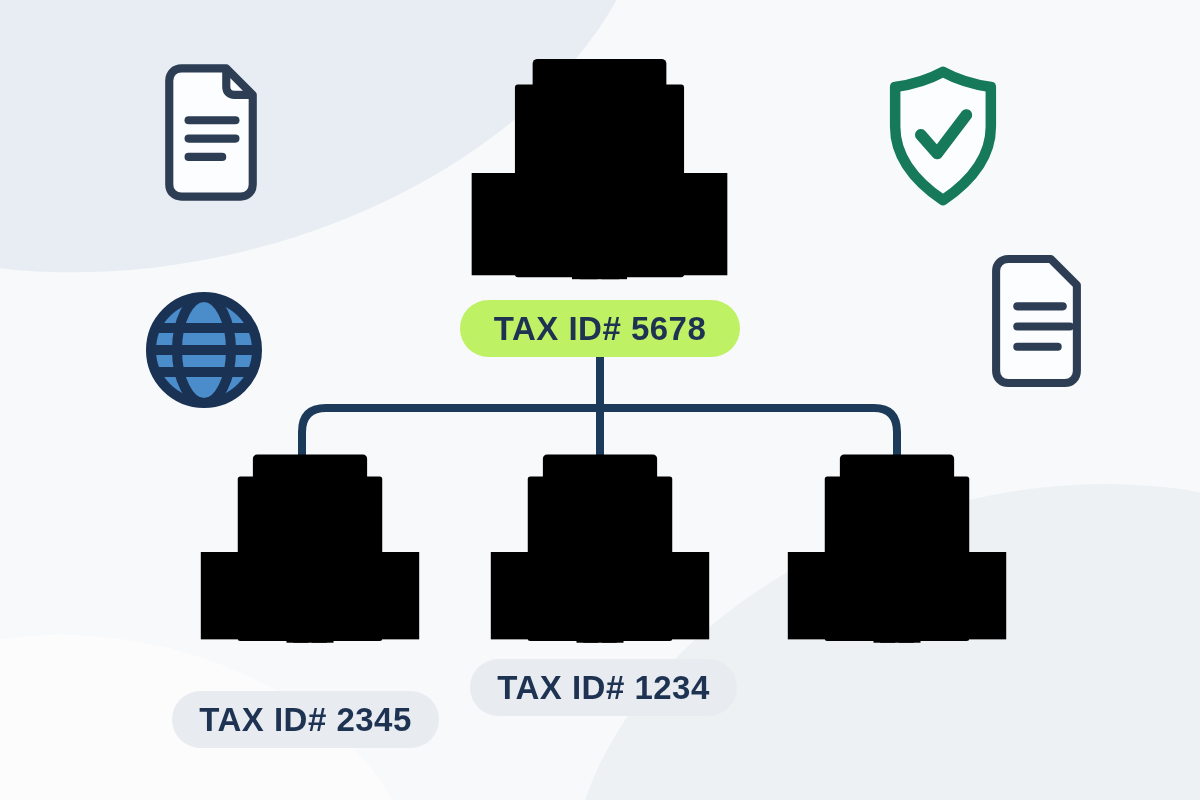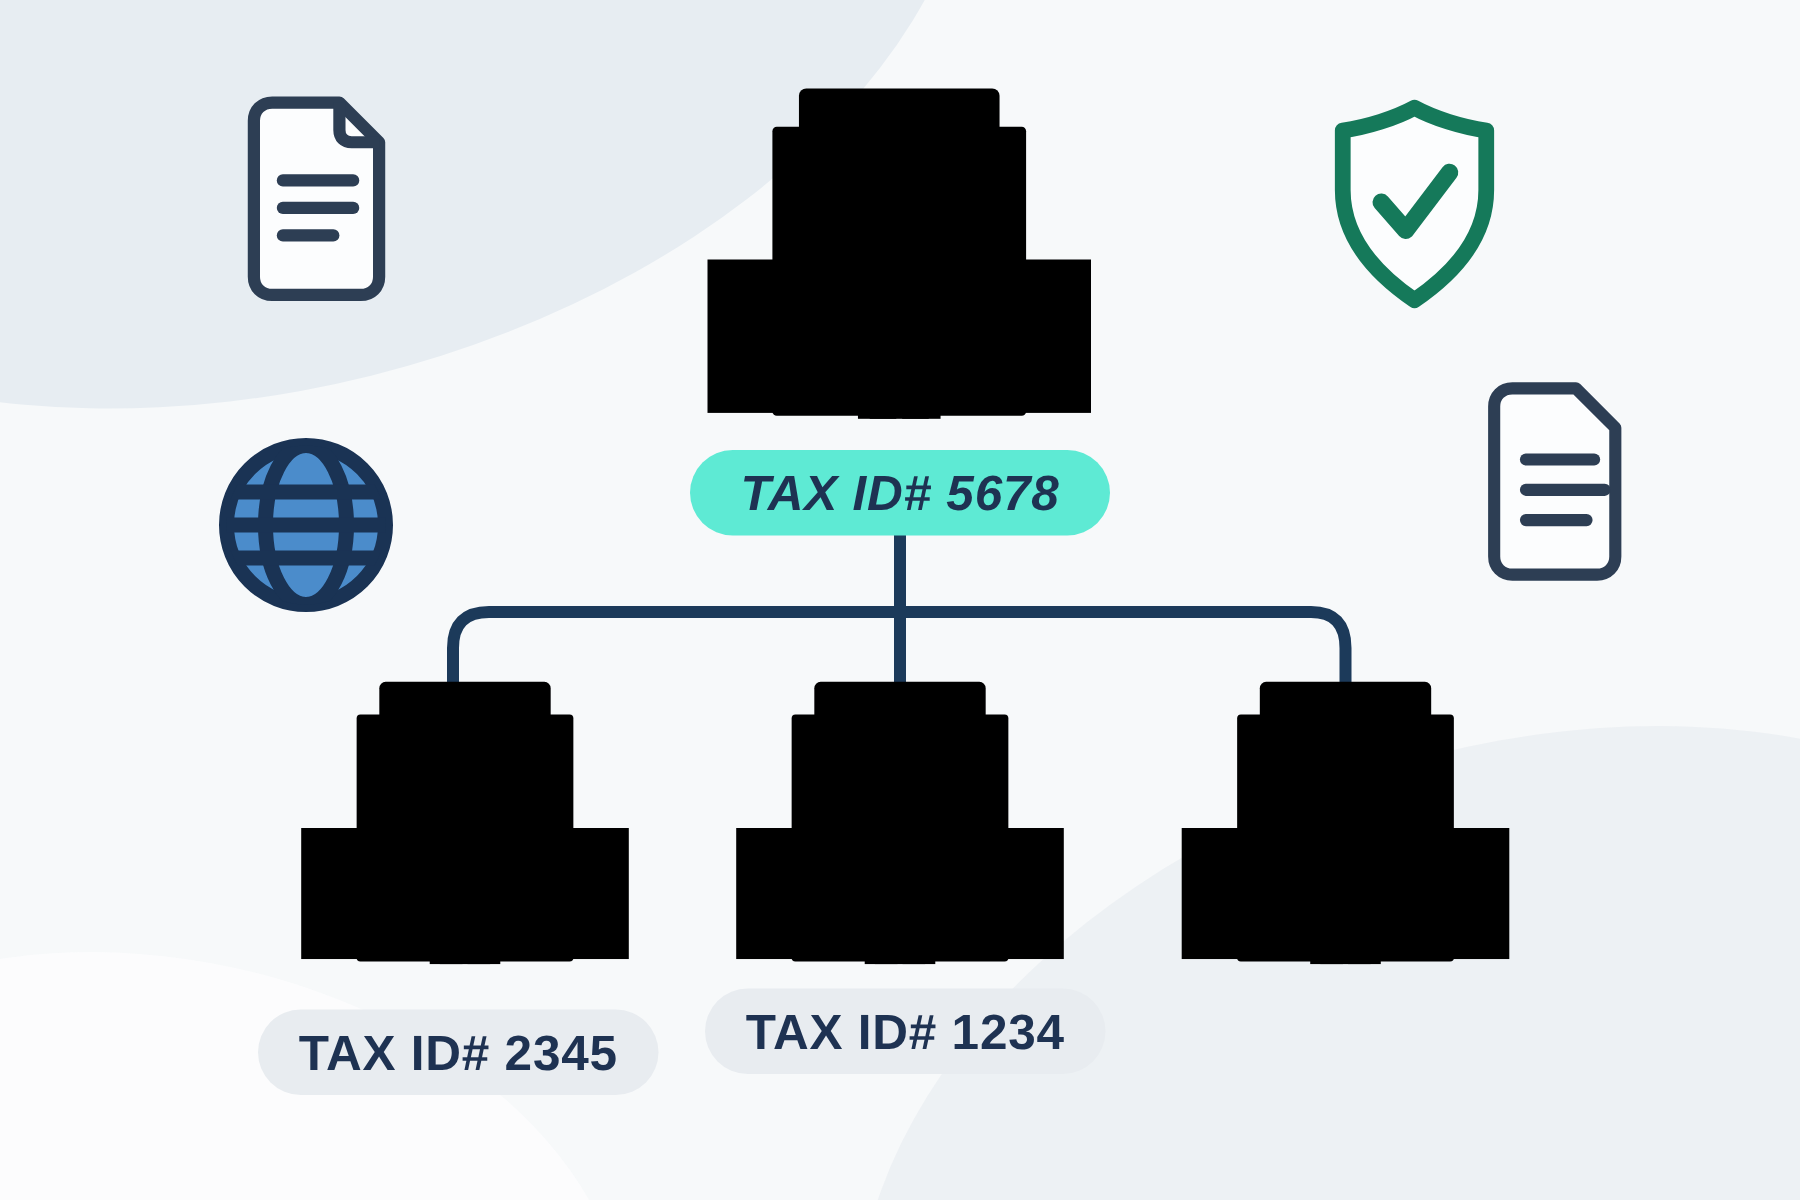--- a/index.html
+++ b/index.html
@@ -17,21 +17,21 @@
 
   
   #connector{left:0;top:0;width:1200px;height:800px;pointer-events:none;}
   #connector path{fill:none;stroke:#1c3a5a;stroke-width:8;stroke-linecap:round;stroke-linejoin:round;}
 
   .pill{
     position:absolute;display:flex;align-items:center;justify-content:center;
     height:57px;border-radius:29px;
     color:#1e3252;font-weight:bold;font-size:33px;letter-spacing:.5px;white-space:nowrap;
   }
-  .pill-parent{background:#5eead4;font-style:italic;}
+  .pill-parent{background:#bef264;}
   .pill-child{background:#e8ecf0;}
 
   .icon{position:absolute;}
 </style>
 </head>
 <body>
 
 <div id="canvas">
 
   <div class="blob" id="blob-tl"></div>
@@ -112,21 +112,21 @@
   <svg class="abs bldg bldg-parent" style="left:452px;top:55px" width="295" height="236" viewBox="0 0 300 240">
     <use href="#bldg-symbol"></use>
   </svg>
   <div class="pill pill-parent" style="left:460px;top:300px;width:280px">
     <span>TAX ID# 5678</span>
   </div>
 
   <svg class="abs bldg bldg-child" style="left:184px;top:451px" width="252" height="202" viewBox="0 0 300 240">
     <use href="#bldg-symbol"></use>
   </svg>
-  <div class="pill pill-child" style="left:172px;top:673px;width:267px">
+  <div class="pill pill-child" style="left:172px;top:691px;width:267px">
     <span>TAX ID# 2345</span>
   </div>
 
   <svg class="abs bldg bldg-child" style="left:474px;top:451px" width="252" height="202" viewBox="0 0 300 240">
     <use href="#bldg-symbol"></use>
   </svg>
   <div class="pill pill-child" style="left:470px;top:659px;width:267px">
     <span>TAX ID# 1234</span>
   </div>
 

